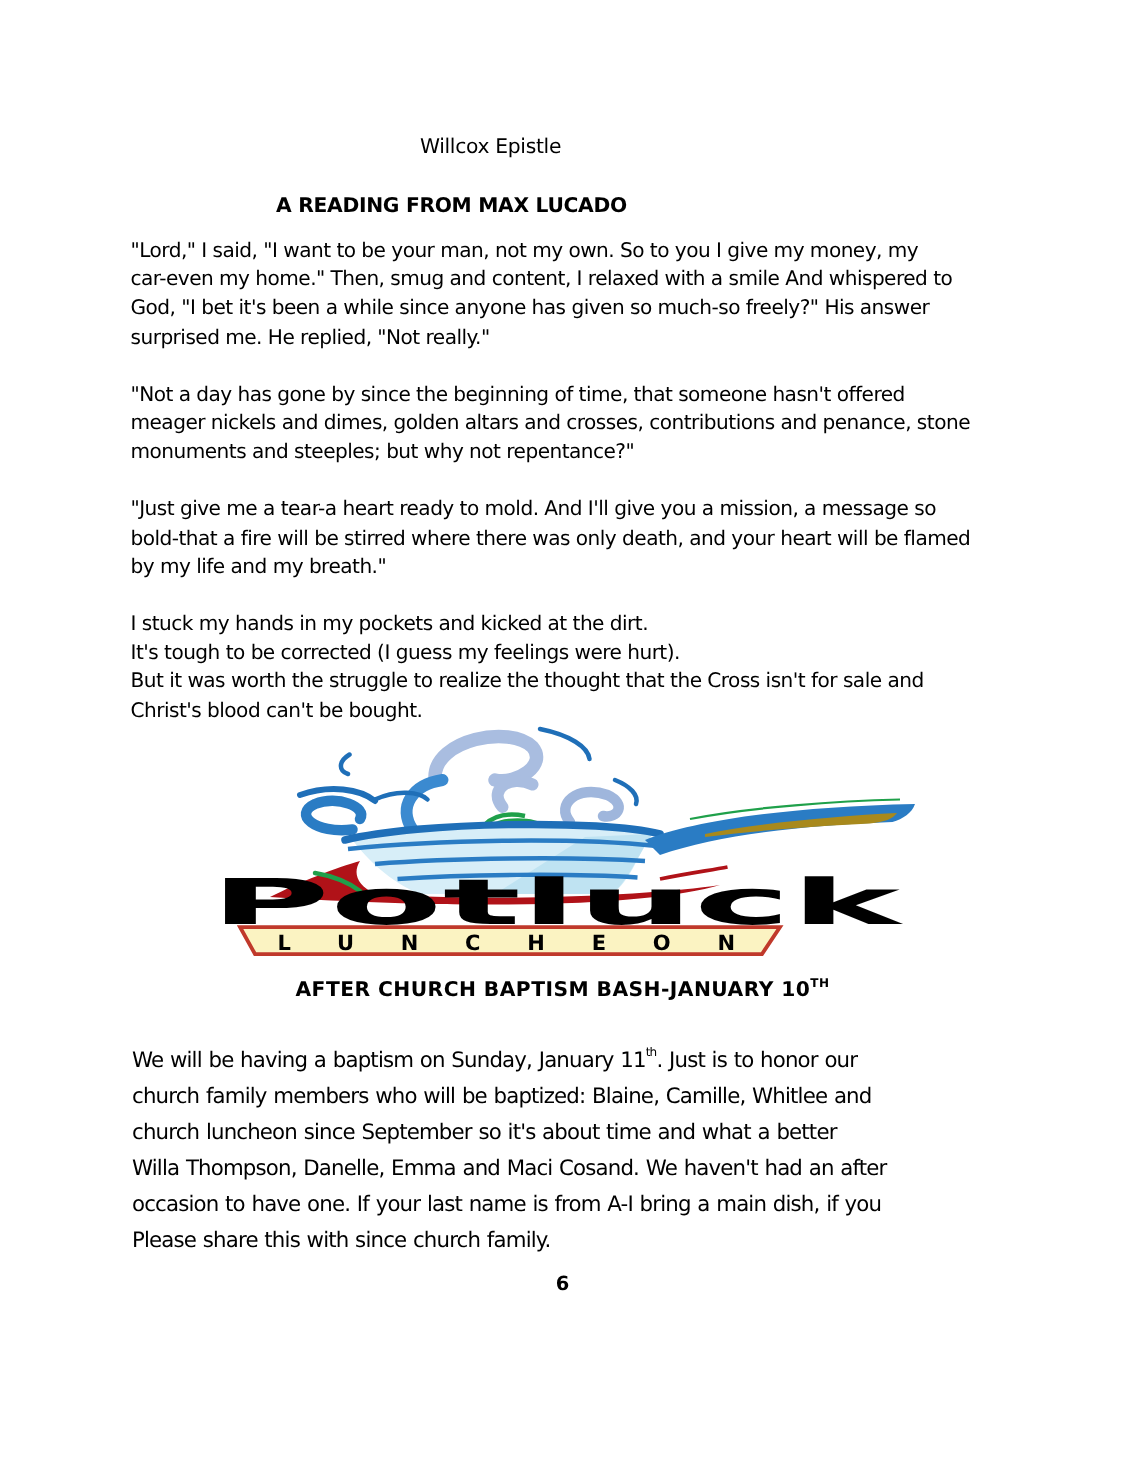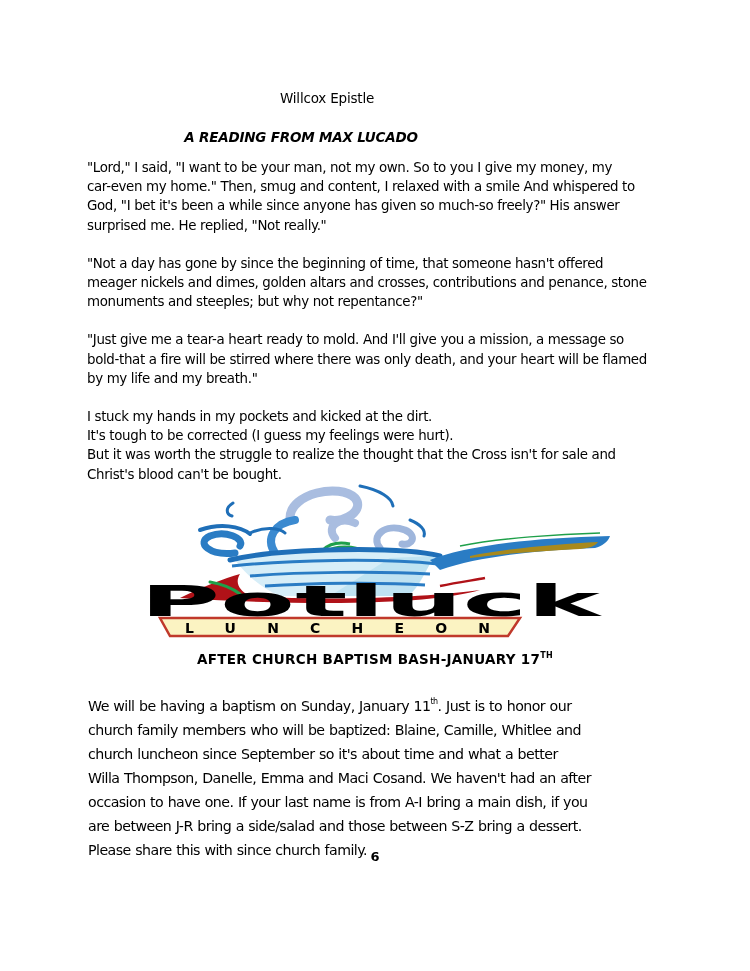--- a/index.html
+++ b/index.html
@@ -31,21 +31,20 @@
       letter-spacing: -0.2px;
     }
     .reading-title {
       position: absolute;
       top: 129px;
       left: 0; width: 602px;
       text-align: center;
       font-size: 13.5px;
       font-weight: bold;
       letter-spacing: -0.2px;
-      font-style: italic;
     }
     .reading {
       position: absolute;
       left: 87px;
       top: 158px;
       width: 590px;
       font-size: 13.4px;
       line-height: 19.2px;
       letter-spacing: -0.35px;
     }
@@ -156,28 +155,27 @@
       <path d="M70 104 C 82 106, 92 110, 100 116" fill="none" stroke="#1fa04a" stroke-width="3" stroke-linecap="round"></path>
 
       <text x="0" y="138" font-family="DejaVu Sans, sans-serif" font-weight="bold" font-size="42" fill="#000" textLength="460" lengthAdjust="spacingAndGlyphs">Potluck</text>
 
       <polygon points="20,140 380,140 368,158 30,158" fill="#fbf3c2" stroke="#c0392b" stroke-width="2.5"></polygon>
       <text x="45" y="155" font-family="DejaVu Sans, sans-serif" font-weight="bold" font-size="14" fill="#000" textLength="305" lengthAdjust="spacing">LUNCHEON</text>
     </svg>
   </div>
 
   <div class="event-heading">
-    <span>AFTER CHURCH BAPTISM BASH-JANUARY 17</span><sup>TH</sup>
+    <span>AFTER CHURCH BAPTISM BASH-JANUARY 10</span><sup>TH</sup>
   </div>
 
   <div class="event-body">
     <span class="line"><span>We will be having a baptism on Sunday, January 11</span><sup>th</sup><span>.  Just is to honor our</span></span>
     <span class="line">church family members who will be baptized: Blaine, Camille, Whitlee and</span>
     <span class="line">church luncheon since September so it's about time and what a better</span>
     <span class="line">Willa Thompson, Danelle, Emma and Maci Cosand.  We haven't had an after</span>
     <span class="line">occasion to have one.  If your last name is from A-I bring a main dish, if you</span>
-    <span class="line">are between J-R bring a side/salad and those between S-Z bring a dessert.</span>
     <span class="line">Please share this with since church family.</span>
   </div>
 
   <div class="page-number">6</div>
 
 </div>
 
 </body></html>

